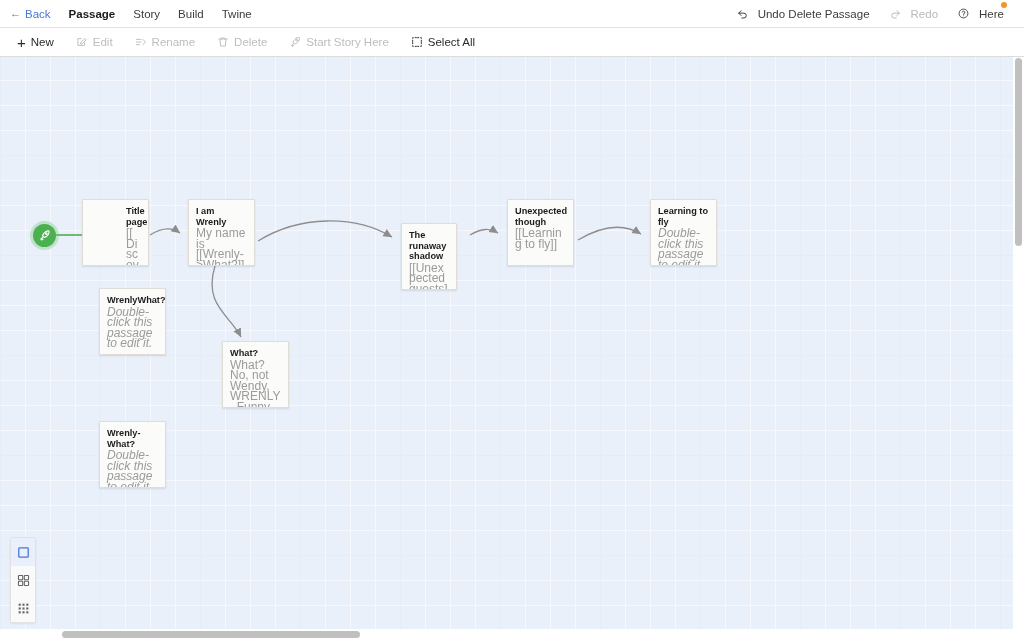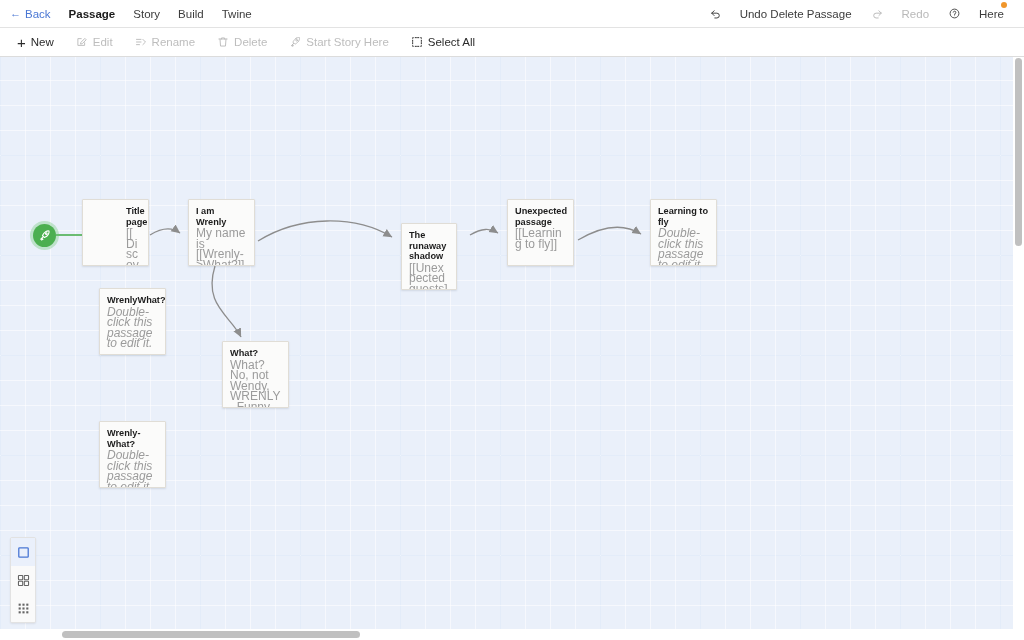--- a/index.html
+++ b/index.html
@@ -35,21 +35,21 @@
     display: flex; align-items: center;
     position: relative; cursor: pointer;
   }
   .tab.active { font-weight: bold; color: #1a1a1a; }
   .tab.active::after {
     content: ""; position: absolute; left: 6px; right: 6px; bottom: 0;
     height: 2px; background: #4a77d4;
   }
 
   .topbtn {
-    display: flex; align-items: center; gap: 19px;
+    display: flex; align-items: center; gap: 10px;
     font-size: 11.5px; color: #3c3c3c;
     height: 28px; padding: 0 10px; cursor: pointer;
     position: relative;
   }
   .topbtn.disabled { color: #b9b9b9; cursor: default; }
   .topbtn svg { display: block; }
 
   .notif-dot {
     position: absolute; top: 2px; right: 7px;
     width: 6px; height: 6px; border-radius: 50%;
@@ -343,21 +343,21 @@
     <div class="p-title">What?</div>
     <div class="p-excerpt">What? No, not Wendy, WRENLY. Funny you should think that though</div>
   </div>
 
   <div class="passage" style="left:401px; top:142px; width:56px; height:67px;margin-top:24px;">
     <div class="p-title">The runaway shadow</div>
     <div class="p-excerpt">[[Unexpected guests]]</div>
   </div>
 
   <div class="passage" style="left:507px; top:142px; width:67px; height:67px;">
-    <div class="p-title">Unexpected passage</div>
+    <div class="p-title">Unexpected though</div>
     <div class="p-excerpt">[[Learning to fly]]</div>
   </div>
 
   <div class="passage" style="left:650px; top:142px; width:67px; height:67px;">
     <div class="p-title">Learning to fly</div>
     <div class="p-excerpt placeholder">Double-click this passage to edit it.</div>
   </div>
 
   <div class="zoom-panel">
     <div class="zoom-btn active">

